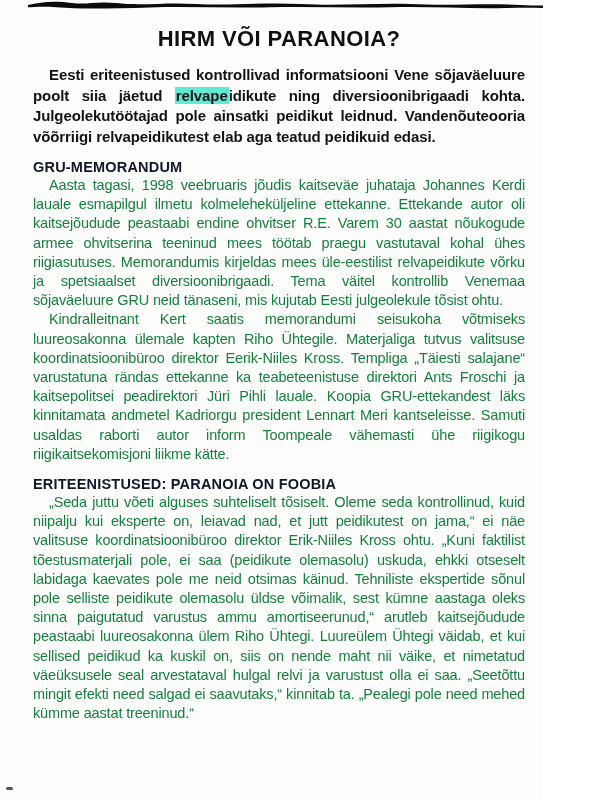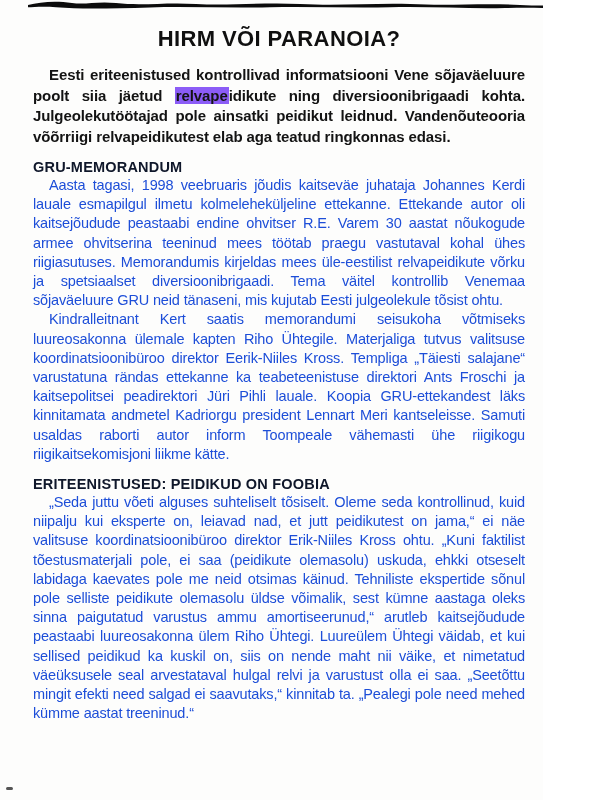--- a/index.html
+++ b/index.html
@@ -58,21 +58,21 @@
     letter-spacing: 0.2px;
     color: #0f172a;
   }
   p.body-par {
     margin: 0;
     font-size: 14.5px;
     line-height: 19.2px;
     text-align: justify;
     text-indent: 16px;
     letter-spacing: -0.15px;
-    color: #1d4ed8;
+    color: #15803d;
   }
   .speck {
     position: absolute;
     left: 6px;
     top: 787px;
     width: 7px;
     height: 3px;
     background: #555;
     border-radius: 2px;
   }
@@ -90,24 +90,24 @@
          C230 8.2, 190 6.4, 150 7.4 C112 8.4, 82 9.4, 56 7.2
          C43 6.2, 33 7.2, 28 7.2 Z"></path>
   </svg>
 
   <div class="speck"></div>
 
   <div class="content">
 
     <h1 class="title">HIRM VÕI PARANOIA?</h1>
 
-    <p class="lead"><span>Eesti eriteenistused kontrollivad informatsiooni Vene sõjaväeluure poolt siia jäetud </span><mark class="hl" id="lead-highlight" style="background: #8b5cf6;">relvape</mark><span>idikute ning diversioonibrigaadi kohta. Julgeolekutöötajad pole ainsatki peidikut leidnud. Vandenõuteooria võõrriigi relvapeidikutest elab aga teatud ringkonnas edasi.</span></p>
+    <p class="lead"><span>Eesti eriteenistused kontrollivad informatsiooni Vene sõjaväeluure poolt siia jäetud </span><mark class="hl" id="lead-highlight" style="background: #5eead4;">relvape</mark><span>idikute ning diversioonibrigaadi kohta. Julgeolekutöötajad pole ainsatki peidikut leidnud. Vandenõuteooria võõrriigi relvapeidikutest elab aga teatud peidikuid edasi.</span></p>
 
     <div id="article-sections">
         <h2 class="section-heading">GRU-MEMORANDUM</h2>
         <p class="body-par">Aasta tagasi, 1998 veebruaris jõudis kaitseväe juhataja Johannes Kerdi lauale esmapilgul ilmetu kolmeleheküljeline ettekanne. Ettekande autor oli kaitsejõudude peastaabi endine ohvitser R.E. Varem 30 aastat nõukogude armee ohvitserina teeninud mees töötab praegu vastutaval kohal ühes riigiasutuses. Memorandumis kirjeldas mees üle-eestilist relvapeidikute võrku ja spetsiaalset diversioonibrigaadi. Tema väitel kontrollib Venemaa sõjaväeluure GRU neid tänaseni, mis kujutab Eesti julgeolekule tõsist ohtu.</p>
         <p class="body-par">Kindralleitnant Kert saatis memorandumi seisukoha võtmiseks luureosakonna ülemale kapten Riho Ühtegile. Materjaliga tutvus valitsuse koordinatsioonibüroo direktor Eerik-Niiles Kross. Templiga „Täiesti salajane“ varustatuna rändas ettekanne ka teabeteenistuse direktori Ants Froschi ja kaitsepolitsei peadirektori Jüri Pihli lauale. Koopia GRU-ettekandest läks kinnitamata andmetel Kadriorgu president Lennart Meri kantseleisse. Samuti usaldas raborti autor inform Toompeale vähemasti ühe riigikogu riigikaitsekomisjoni liikme kätte.</p>
-        <h2 class="section-heading">ERITEENISTUSED: PEIDIKUD ON FOOBIA</h2>
+        <h2 class="section-heading">ERITEENISTUSED: PARANOIA ON FOOBIA</h2>
         <p class="body-par">„Seda juttu võeti alguses suhteliselt tõsiselt. Oleme seda kontrollinud, kuid niipalju kui eksperte on, leiavad nad, et jutt peidikutest on jama,“ ei näe valitsuse koordinatsioonibüroo direktor Erik-Niiles Kross ohtu. „Kuni faktilist tõestusmaterjali pole, ei saa (peidikute olemasolu) uskuda, ehkki otseselt labidaga kaevates pole me neid otsimas käinud. Tehniliste ekspertide sõnul pole selliste peidikute olemasolu üldse võimalik, sest kümne aastaga oleks sinna paigutatud varustus ammu amortiseerunud,“ arutleb kaitsejõudude peastaabi luureosakonna ülem Riho Ühtegi. Luureülem Ühtegi väidab, et kui sellised peidikud ka kuskil on, siis on nende maht nii väike, et nimetatud väeüksusele seal arvestataval hulgal relvi ja varustust olla ei saa. „Seetõttu mingit efekti need salgad ei saavutaks,“ kinnitab ta. „Pealegi pole need mehed kümme aastat treeninud.“</p>
       </div>
 
   </div>
 </div>
 
 </body></html>

